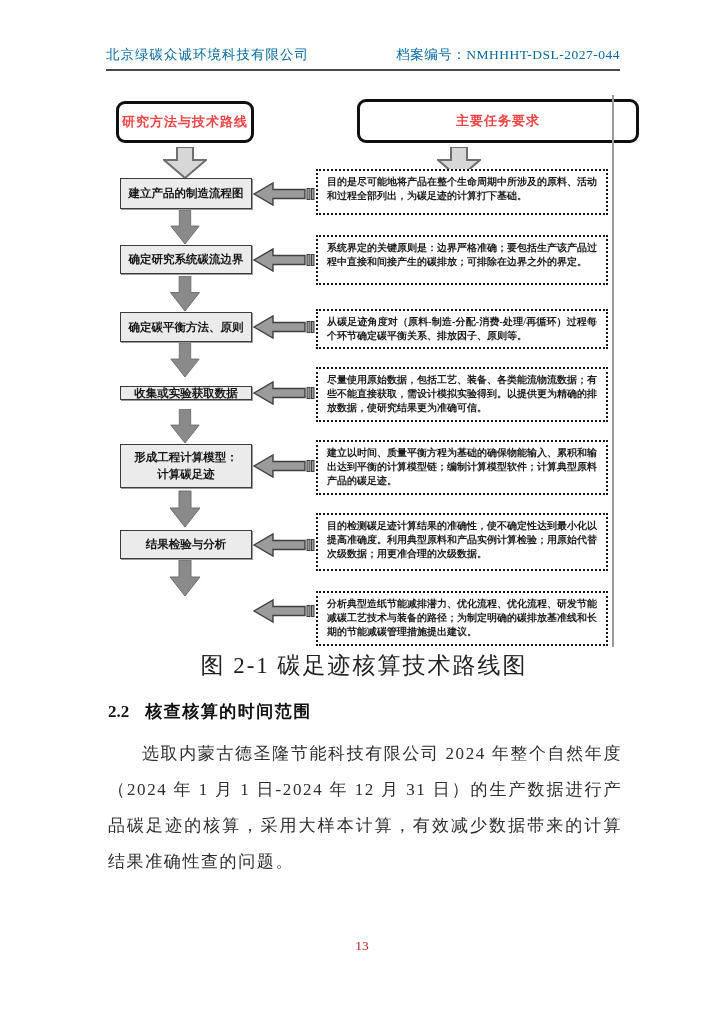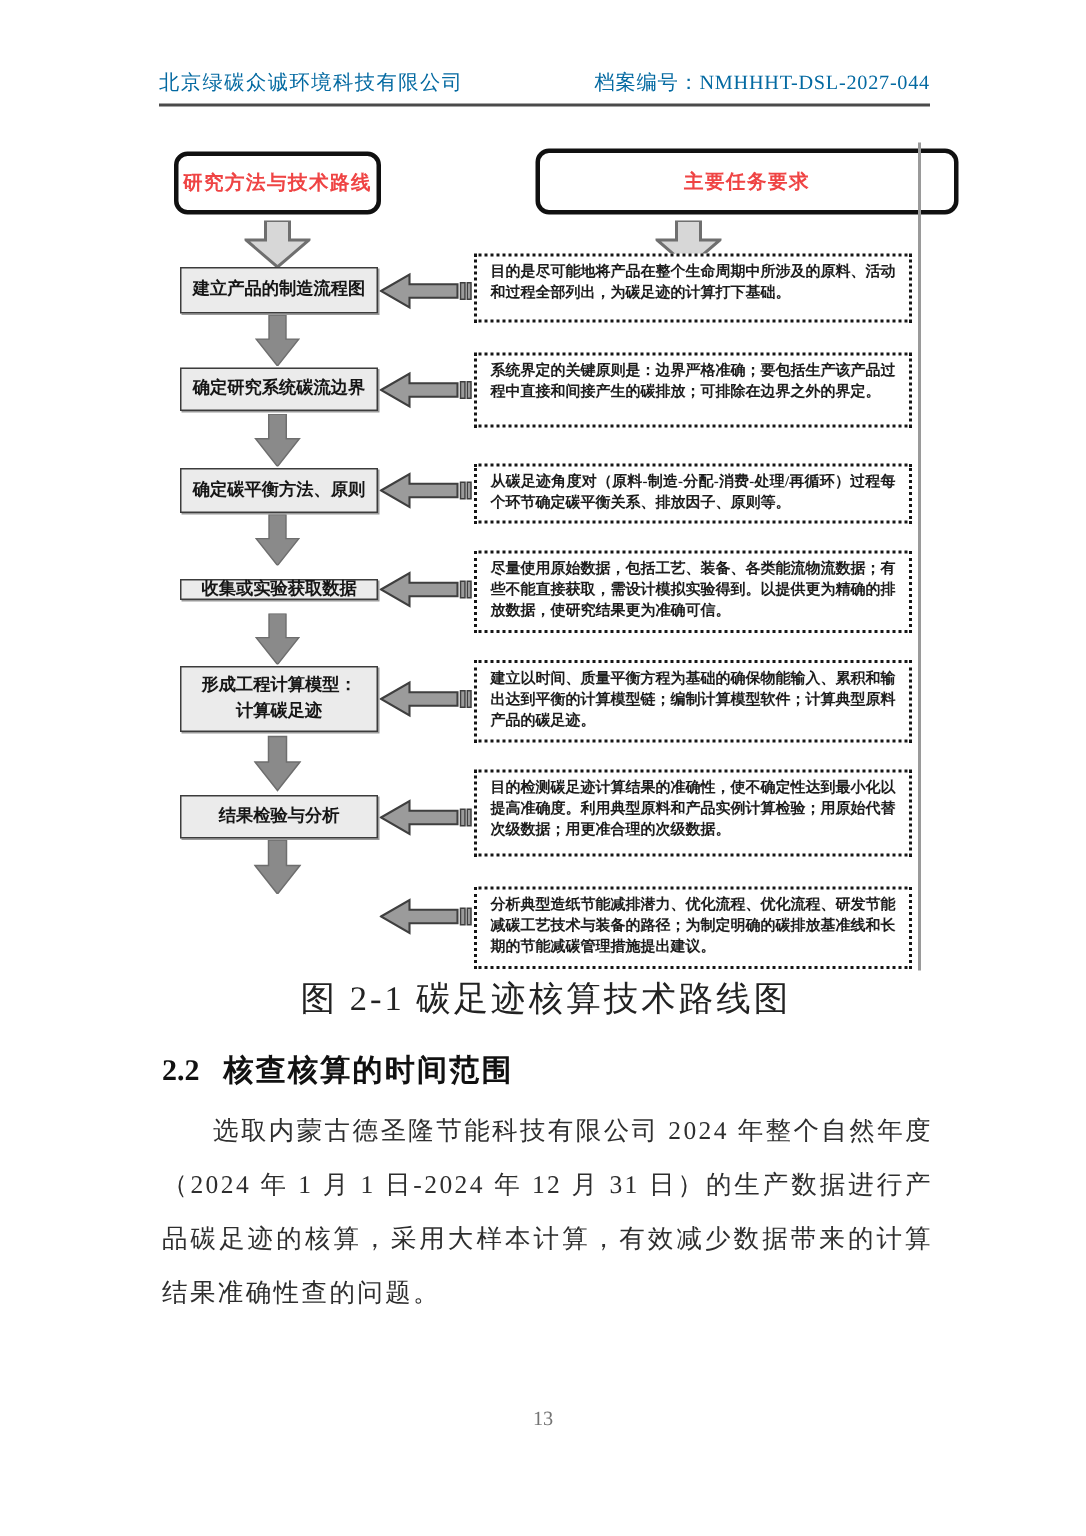--- a/index.html
+++ b/index.html
@@ -54,33 +54,33 @@
   .vline { position:absolute; left:504px; top:0; width:2px; height:552px; background:#9a9a9a; }
 
   .caption {
     position:absolute; left:108px; top:650px; width:512px;
     text-align:center; font-size:23px; color:#222; letter-spacing:2px;
   }
 
   
   .section-heading {
     position:absolute; left:108px; top:700px;
-    font-size:20px; font-weight:bold; color:#111; letter-spacing:1.5px;
+    font-size:17px; font-weight:bold; color:#111; letter-spacing:1.5px;
   }
   .section-heading .num { margin-right:16px; letter-spacing:0; }
 
   .body-para {
     position:absolute; left:108px; top:736px; width:514px;
     font-size:17px; line-height:36px; letter-spacing:1.6px;
     text-indent:2em; text-align:justify; color:#2e2e2e; margin:0;
   }
 
   .pageno {
     position:absolute; left:0; top:938px; width:100%;
-    text-align:center; font-size:13.5px; color:#737373;
+    text-align:center; font-size:13.5px; color:#b91c1c;
   }
 </style>
 </head>
 <body>
 
 <svg width="0" height="0" style="position:absolute" aria-hidden="true">
   <defs>
     <g id="solid-down">
       <polygon points="10,0 22,0 22,17 31,17 16,36 1,17 10,17" fill="#8a8a8a" stroke="#6e6e6e" stroke-width="1"></polygon>
     </g>

